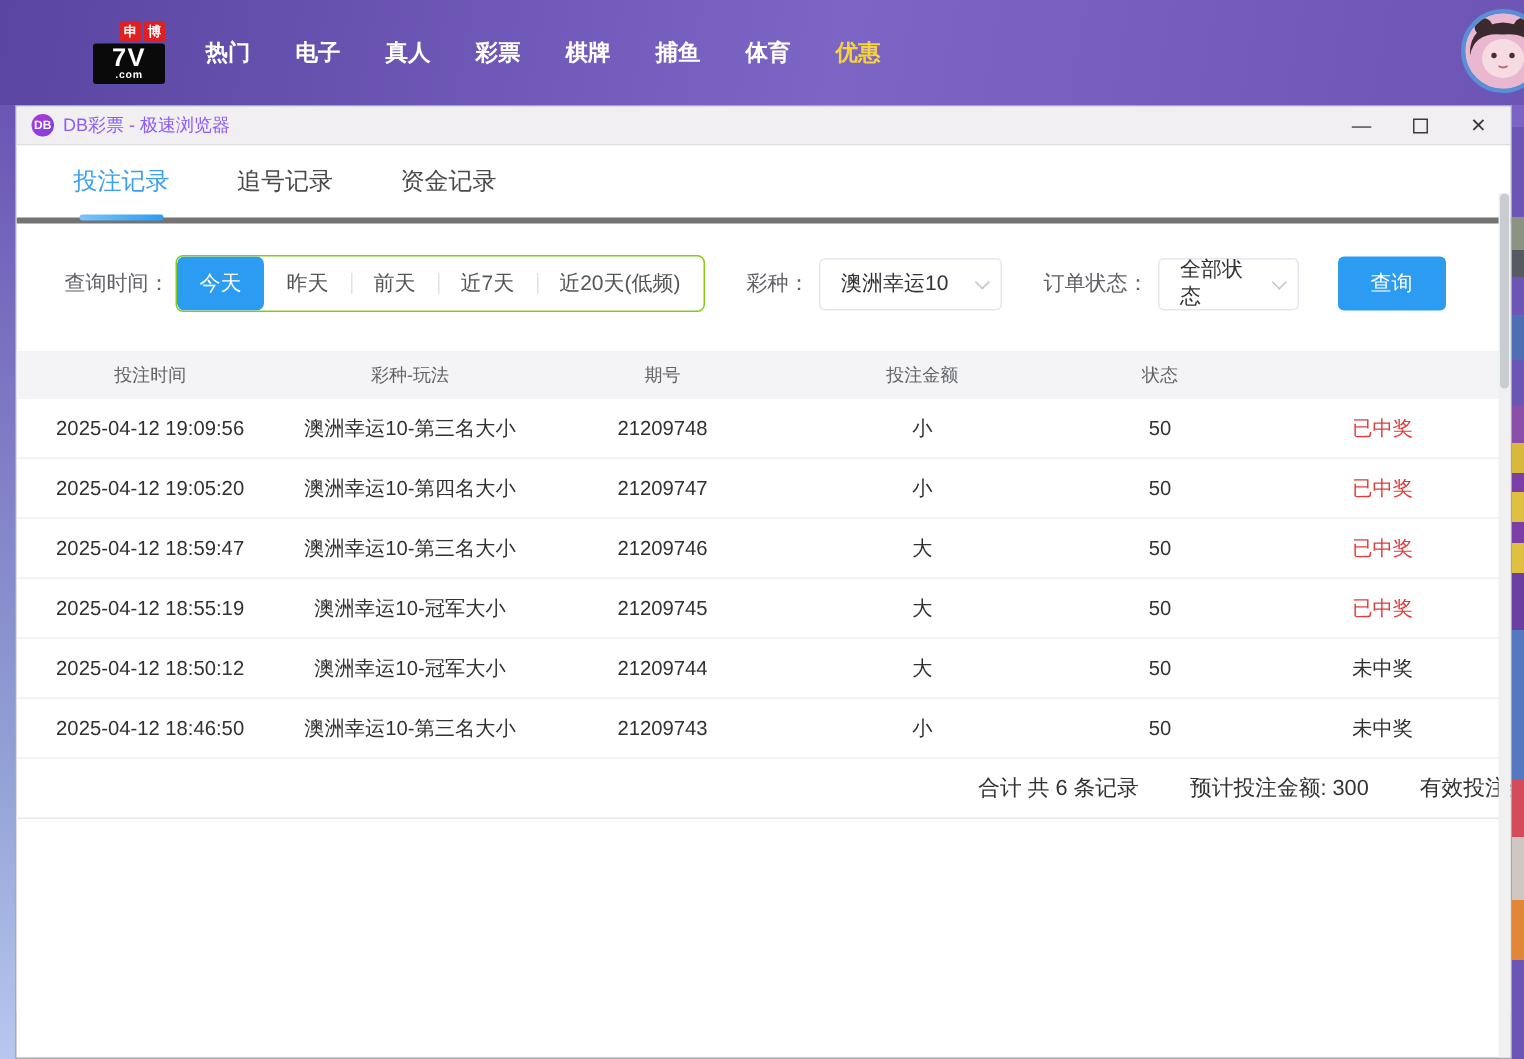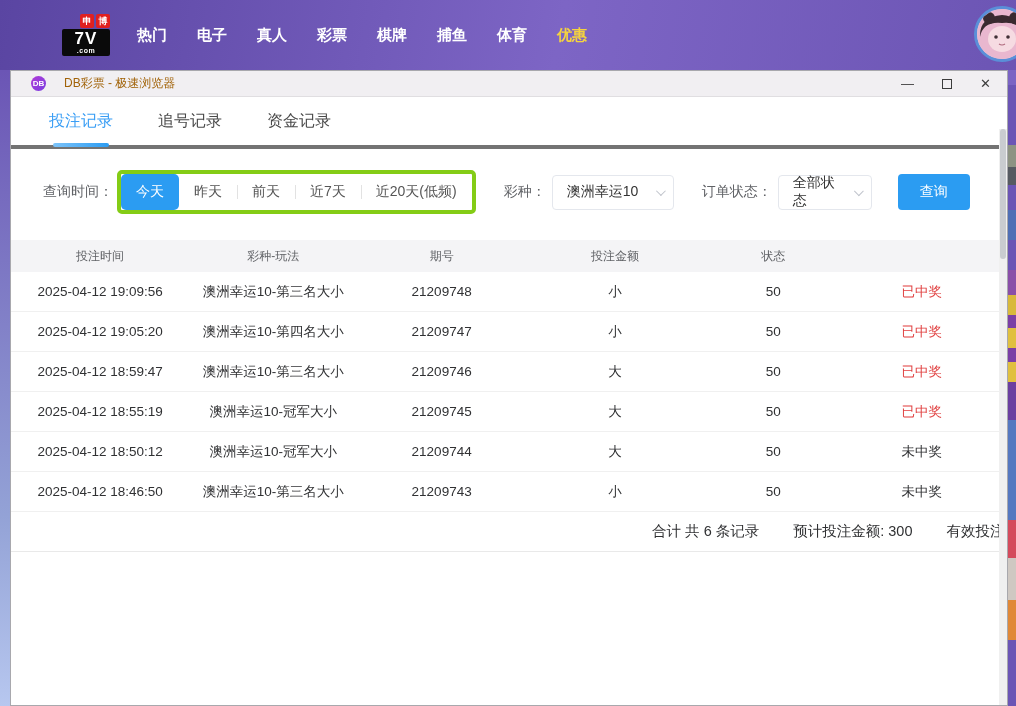--- a/index.html
+++ b/index.html
@@ -56,23 +56,23 @@
     position:absolute; left:10px; top:70px; width:998px; height:636px;
     background:#fff; border:1px solid #a8a8ad; overflow:hidden; z-index:2;
   }
   .titlebar{
     height:26px; background:#f1eff2; border-bottom:1px solid #e0dee1;
     display:flex; align-items:center; padding:0 10px;
   }
   .db-icon{
     width:15px; height:15px; border-radius:50%;
     background:linear-gradient(135deg,#b03ad8,#7a3fe0); color:#fff;
-    font-size:8px; font-weight:bold; display:flex; align-items:center; justify-content:center;margin-left:10px;
-  }
-  .win-title{ font-size:12px; color:#a16207; margin-left:18px; }
+    font-size:8px; font-weight:bold; display:flex; align-items:center; justify-content:center;
+  }
+  .win-title{ font-size:12px; color:#8b5cf6; margin-left:6px; }
   .win-controls{ margin-left:auto; display:flex; align-items:center; gap:28px; padding-right:6px; }
   .ctrl{ color:#3c3c3c; font-size:13px; line-height:1; cursor:pointer; }
   .ctrl-max{ width:10px; height:10px; border:1.5px solid #3c3c3c; }
 
   .urlbar{
     height:31px; background:#fff; border-bottom:1px solid #cfcfcf;
     display:flex; align-items:center; padding:0 12px; white-space:nowrap;
   }
   .url-text{ font-size:14.5px; color:#2e2e2e; margin-left:8px; overflow:hidden; }
 
@@ -90,21 +90,21 @@
     bottom:-15px; width:56px; height:4px; border-radius:4px;
     background:linear-gradient(90deg,#7cc3f9,#2b9cf2);
   }
 
   
   .filters{
     display:flex; align-items:center; padding:21px 0 16px 32px;
     font-size:14px; color:#606266;
   }
   .time-group{
-    display:flex; align-items:stretch; border:4px solid #84cc16; border-radius:5px;
+    display:flex; align-items:stretch; border:1px solid #84cc16; border-radius:5px;
     margin-left:4px; overflow:hidden;
   }
   .time-opt{
     padding:9px 15px; color:#555; cursor:pointer; position:relative; font-size:14px;
   }
   .time-opt + .time-opt::before{
     content:""; position:absolute; left:0; top:50%; transform:translateY(-50%);
     width:1px; height:14px; background:#e2e2e2;
   }
   .time-opt.active{

